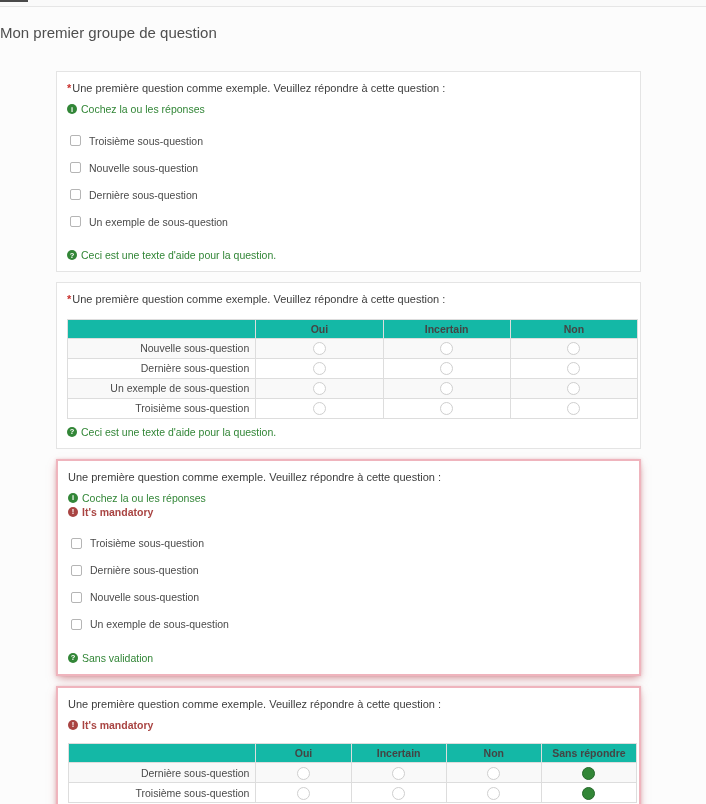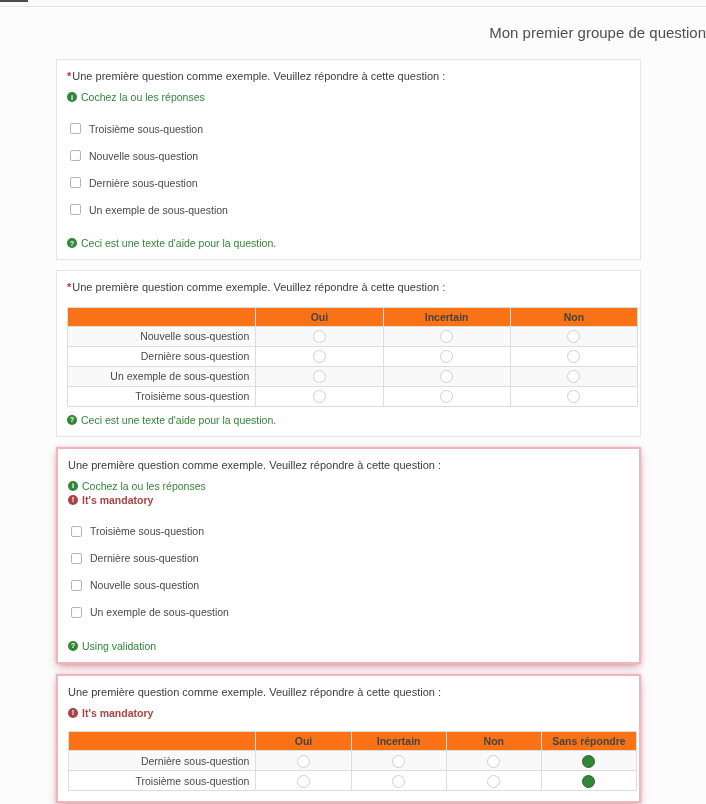--- a/index.html
+++ b/index.html
@@ -13,22 +13,22 @@
     overflow:hidden;
   }
   .topbar {
     width:100%; height:7px; background:#fafafa;
     border-bottom:1px solid #e6e6e6; position:relative;
   }
   .topbar-tick {
     position:absolute; left:0; top:0; width:28px; height:2px; background:#4a4a4a;
   }
   .page-title {
-    text-align:right; font-size:15px; color:#4f4f4f; font-weight:400;
-    margin:17px 0 18px 0;
+    text-align:left; font-size:15px; color:#4f4f4f; font-weight:400;
+    margin:17px 0 30px 0;
   }
   .question-list { width:585px; margin-left:56px; }
   .qblock {
     background:#fff; border:1px solid #e4e4e4;
     padding:9px 2px 10px 10px; margin-bottom:10px;
   }
   .qblock.error {
     border:2px solid #efb4bd;
     box-shadow:0 4px 9px -2px rgba(180,62,74,0.55), 0 0 3px rgba(180,62,74,0.2);
   }
@@ -67,21 +67,21 @@
     background:#328637; border:1px solid #26692c;
   }
   .help-row { margin-top:20px; font-size:10.5px; color:#328637; display:flex; align-items:center; gap:4px; }
   .answer-table {
     width:100%; border-collapse:collapse; margin-top:12px; table-layout:fixed;
   }
   .answer-table th, .answer-table td {
     border:1px solid #dddddd; font-size:10.5px; color:#444;
     height:20px; padding:2px 6px;
   }
-  .answer-table thead th { font-weight:700; text-align:center; background:#f97316; height:19px; }
+  .answer-table thead th { font-weight:700; text-align:center; background:#14b8a6; height:19px; }
   .answer-table tbody tr:nth-child(odd) { background:#f9f9f9; }
   .answer-table tbody th { font-weight:400; text-align:right; color:#4a4a4a; }
   .answer-table td { text-align:center; }
   .qblock .table-help { margin-top:7px; }
   .qblock .cb-help { margin-top:21px; }
 </style>
 </head>
 <body>
 
 <div class="topbar">
@@ -186,21 +186,21 @@
           <input type="checkbox" style="">
           <span>Nouvelle sous-question</span>
         </label>
         <label class="cb-item">
           <input type="checkbox" style="">
           <span>Un exemple de sous-question</span>
         </label>
       </div>
       <div class="help-row cb-help">
         <span class="circle-icon green">?</span>
-        <span>Using validation</span>
+        <span>Sans validation</span>
       </div>
     </div>
     <div class="qblock error">
       <div class="qtext"><span>Une première question comme exemple. Veuillez répondre à cette question :</span></div>
       <div class="tip-row tip-red">
         <span class="circle-icon red">!</span>
         <span>It's mandatory</span>
       </div>
       <table class="answer-table">
         <thead>

